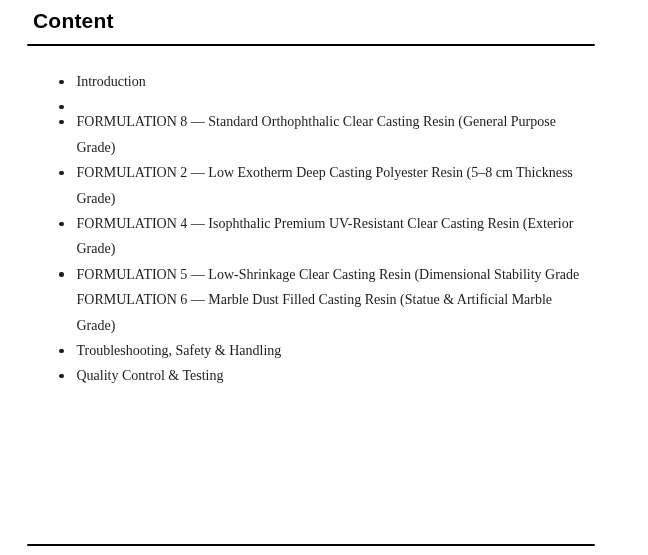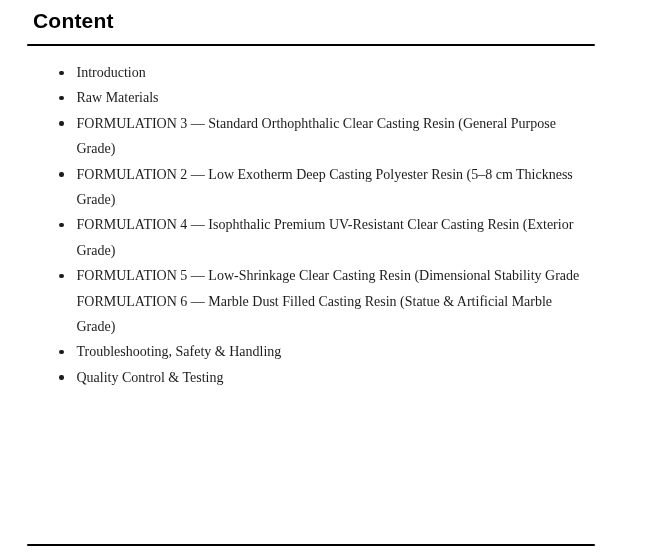--- a/index.html
+++ b/index.html
@@ -28,21 +28,21 @@
     position: absolute;
     left: 27px;
     width: 568px;
     height: 2px;
     background: #000000;
   }
   .rule-top { top: 44px; }
   .rule-bottom { top: 544px; }
   ul.toc {
     position: absolute;
-    left: 0; top: 60px;
+    left: 0; top: 69px;
     width: 648px;
     list-style: none;
   }
   li.toc-item { display: flex; align-items: flex-start; }
   .bullet {
     flex: 0 0 auto;
     width: 4.5px; height: 4.5px;
     border-radius: 50%;
     background: #1c1c1c;
     margin-left: 59px;
@@ -66,25 +66,24 @@
 
   <div class="rule rule-top"></div>
 
   <ul class="toc">
     <li class="toc-item">
       <span class="bullet"></span>
       <span class="item-text">Introduction</span>
     </li>
     <li class="toc-item">
       <span class="bullet"></span>
-      <span class="item-text">Raw Materials</span>
     </li>
     <li class="toc-item">
       <span class="bullet"></span>
-      <span class="item-text">FORMULATION 3 — Standard Orthophthalic Clear Casting Resin (General Purpose
+      <span class="item-text">FORMULATION 8 — Standard Orthophthalic Clear Casting Resin (General Purpose
 Grade)</span>
     </li>
     <li class="toc-item">
       <span class="bullet"></span>
       <span class="item-text">FORMULATION 2 — Low Exotherm Deep Casting Polyester Resin (5–8 cm Thickness
 Grade)</span>
     </li>
     <li class="toc-item">
       <span class="bullet"></span>
       <span class="item-text">FORMULATION 4 — Isophthalic Premium UV-Resistant Clear Casting Resin (Exterior

